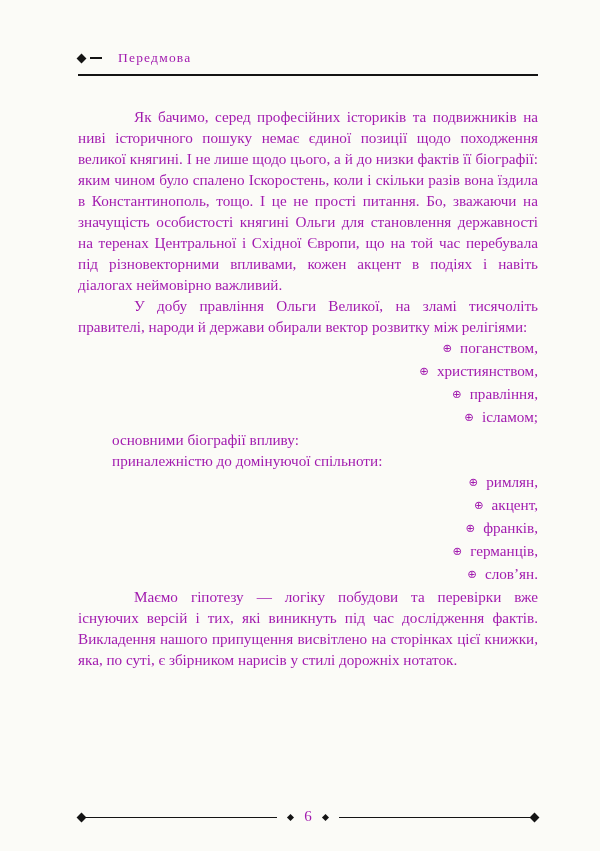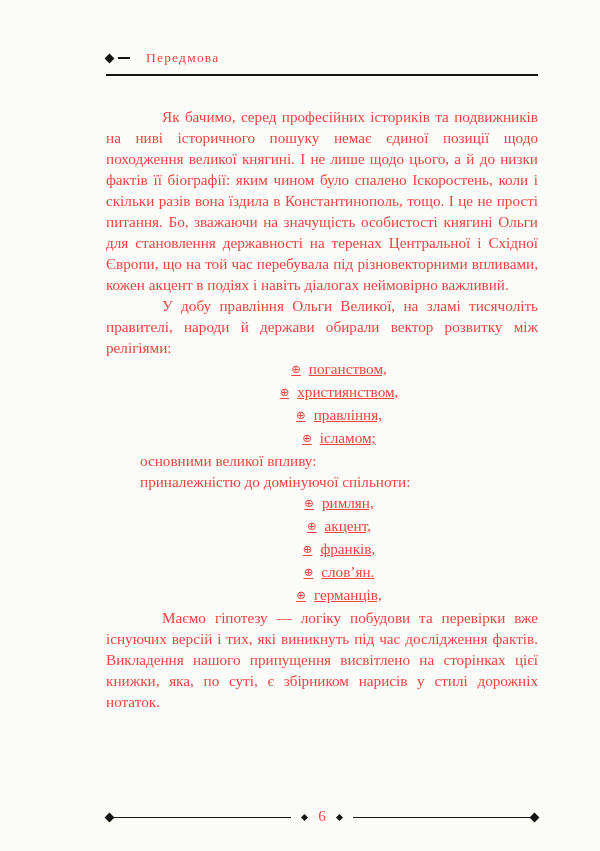--- a/index.html
+++ b/index.html
@@ -6,25 +6,25 @@
     margin: 0;
     padding: 0;
     background: #e9e9e9;
   }
   .page {
     width: 600px;
     height: 851px;
     box-sizing: border-box;
     margin: 0 auto;
     background: #fbfbf7;
-    padding: 50px 62px 26px 106px;
+    padding: 50px 62px 26px 78px;
     display: flex;
     flex-direction: column;
     font-family: "Liberation Serif", serif;
-    color: #ef4444;
+    color: #a21caf;
   }
 
   
   .header-row {
     display: flex;
     align-items: center;
   }
   .diamond {
     width: 7px;
     height: 7px;
@@ -61,22 +61,21 @@
   main p { margin: 0; }
   p.indent { text-indent: 56px; }
   .list-label {
     margin-left: 34px;
     text-align: left;
   }
   ul.ornament-list {
     list-style: none;
     margin: 0;
     padding: 0 0 0 34px;
-    text-align: center;
-    text-decoration: underline;
+    text-align: right;
   }
   ul.ornament-list li { line-height: 21px; }
   .bullet {
     font-family: "DejaVu Sans", sans-serif;
     font-size: 11.5px;
     margin-right: 8px;
     position: relative;
     top: -1px;
   }
 
@@ -124,31 +123,31 @@
     <p class="indent">Як бачимо, серед професійних істориків та подвижників на ниві історичного пошуку немає єдиної позиції щодо походження великої княгині. І не лише щодо цього, а й до низки фактів її біографії: яким чином було спалено Іскоростень, коли і скільки разів вона їздила в Константинополь, тощо. І це не прості питання. Бо, зважаючи на значущість особистості княгині Ольги для становлення державності на теренах Центральної і Східної Європи, що на той час перебувала під різновекторними впливами, кожен акцент в подіях і навіть діалогах неймовірно важливий.</p>
     <p class="indent">У добу правління Ольги Великої, на зламі тисячоліть правителі, народи й держави обирали вектор розвитку між релігіями:</p>
 
     <ul class="ornament-list">
       <li><span class="bullet">⊕</span><span>поганством,</span></li>
       <li><span class="bullet">⊕</span><span>християнством,</span></li>
       <li><span class="bullet">⊕</span><span>правління,</span></li>
       <li><span class="bullet">⊕</span><span>ісламом;</span></li>
     </ul>
 
-    <p class="list-label">основними великої впливу:</p>
+    <p class="list-label">основними біографії впливу:</p>
 
 
     <p class="list-label">приналежністю до домінуючої спільноти:</p>
 
     <ul class="ornament-list">
       <li><span class="bullet">⊕</span><span>римлян,</span></li>
       <li><span class="bullet">⊕</span><span>акцент,</span></li>
       <li><span class="bullet">⊕</span><span>франків,</span></li>
+      <li><span class="bullet">⊕</span><span>германців,</span></li>
       <li><span class="bullet">⊕</span><span>слов’ян.</span></li>
-      <li><span class="bullet">⊕</span><span>германців,</span></li>
     </ul>
 
     <p class="indent">Маємо гіпотезу — логіку побудови та перевірки вже існуючих версій і тих, які виникнуть під час дослідження фактів. Викладення нашого припущення висвітлено на сторінках цієї книжки, яка, по суті, є збірником нарисів у стилі дорожніх нотаток.</p>
   </main>
 
   <footer>
     <span class="diamond"></span>
     <span class="rule-line"></span>
     <span class="diamond-small"></span>
     <span class="page-number">6</span>

